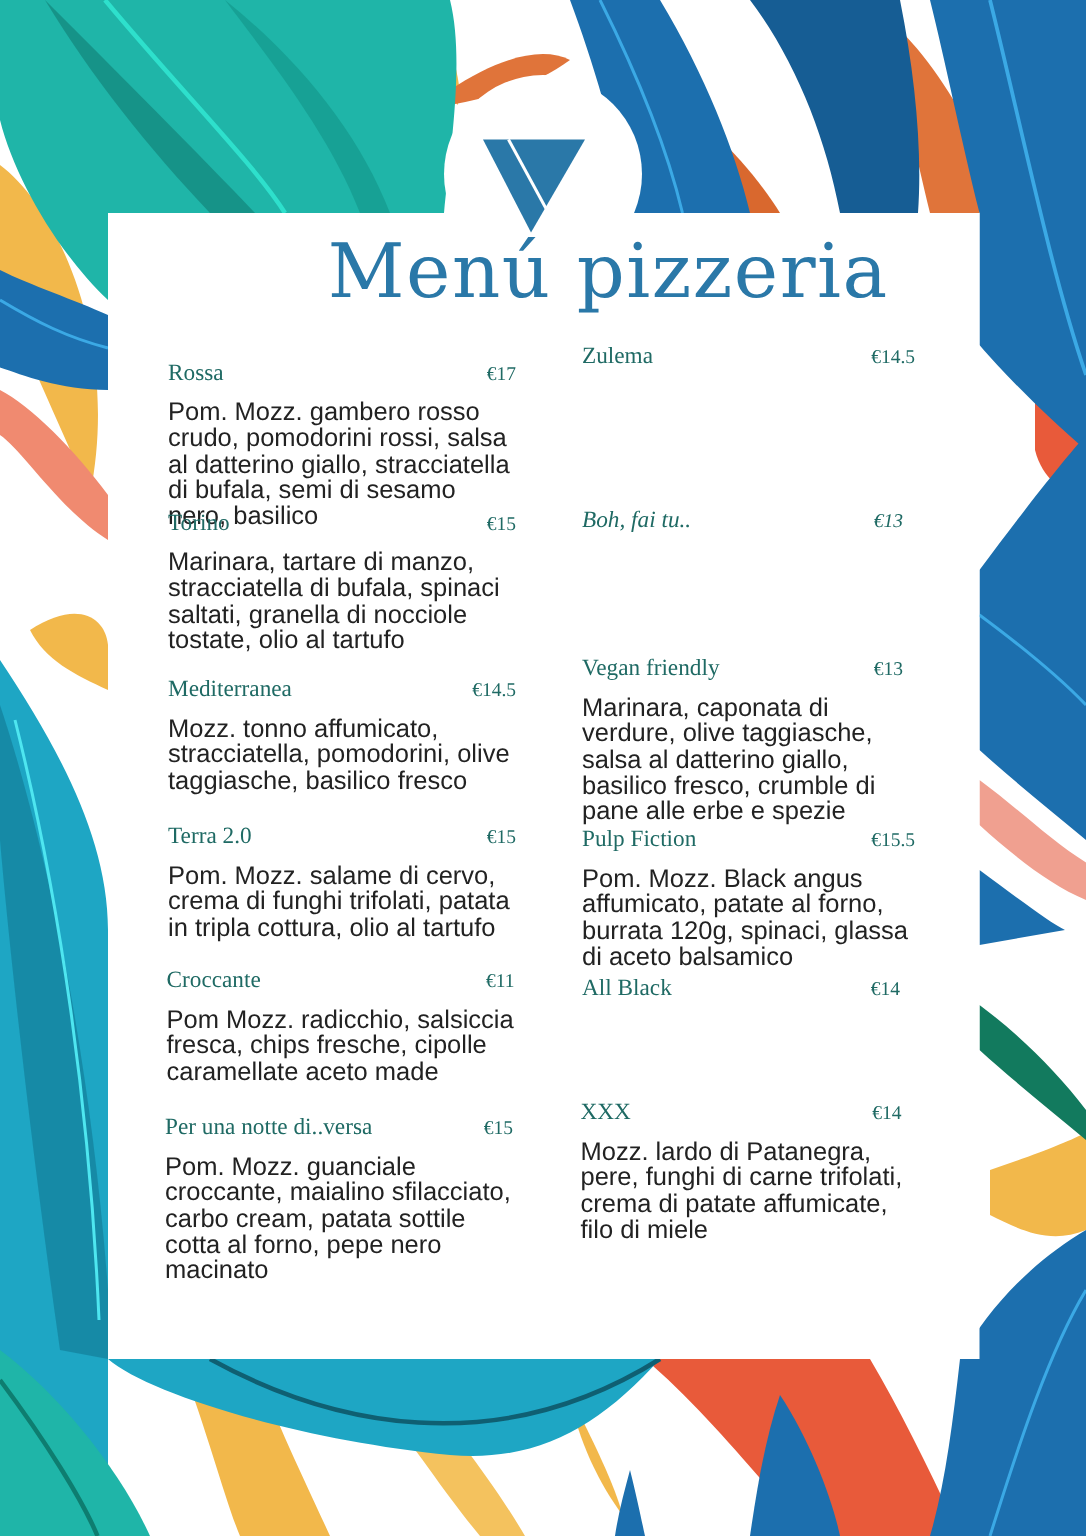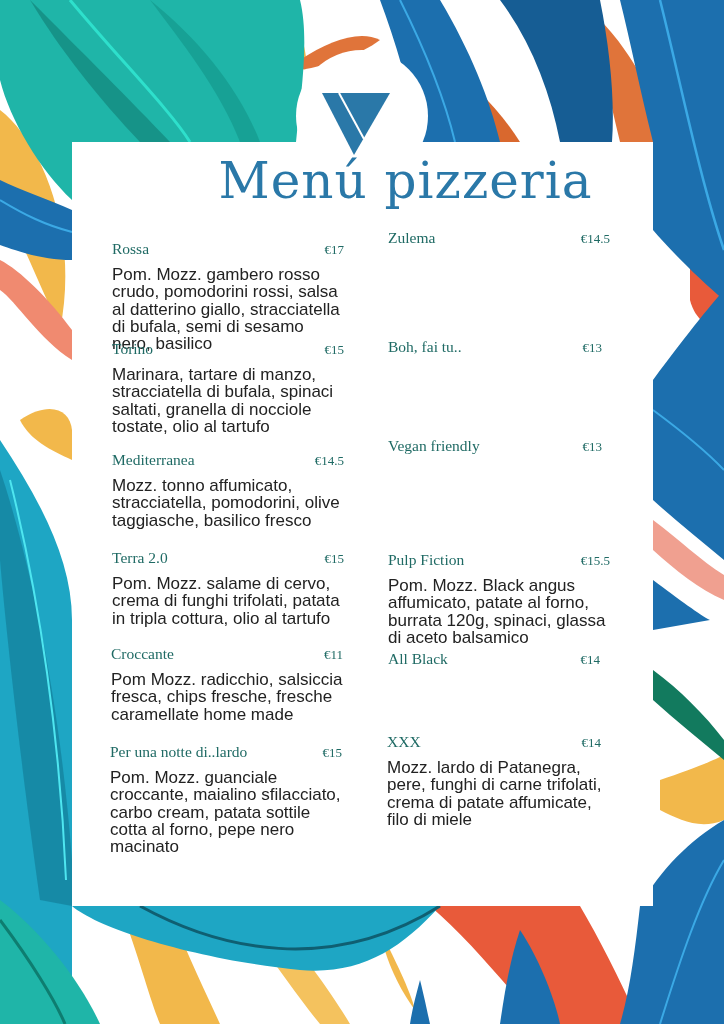--- a/index.html
+++ b/index.html
@@ -131,50 +131,51 @@
     <span class="item-price">€15</span>
   </div>
   <div class="item-desc">Pom. Mozz. salame di cervo, crema di funghi trifolati, patata in tripla cottura, olio al tartufo</div>
 </div>
 
 <div class="item" style="left:111px; top:645px;">
   <div class="item-head">
     <span class="item-name">Croccante</span>
     <span class="item-price">€11</span>
   </div>
-  <div class="item-desc">Pom Mozz. radicchio, salsiccia fresca, chips fresche, fresche caramellate home made</div>
+  <div class="item-desc">Pom Mozz. radicchio, salsiccia fresca, chips fresche, cipolle caramellate aceto made</div>
 </div>
 
 <div class="item" style="left:110px; top:743px;">
   <div class="item-head">
-    <span class="item-name">Per una notte di..lardo</span>
+    <span class="item-name">Per una notte di..versa</span>
     <span class="item-price">€15</span>
   </div>
   <div class="item-desc">Pom. Mozz. guanciale croccante, maialino sfilacciato, carbo cream, patata sottile cotta al forno, pepe nero macinato</div>
 </div>
 
 <div class="item" style="left:388px; top:229px; width:222px;">
   <div class="item-head">
     <span class="item-name">Zulema</span>
     <span class="item-price">€14.5</span>
   </div>
 </div>
 
-<div class="item" style="left:388px; top:338px; width:214px;">
+<div class="item" style="left:388px; top:338px; width:214px;font-style:italic;">
   <div class="item-head">
     <span class="item-name">Boh, fai tu..</span>
     <span class="item-price">€13</span>
   </div>
 </div>
 
 <div class="item" style="left:388px; top:437px; width:214px;">
   <div class="item-head">
     <span class="item-name">Vegan friendly</span>
     <span class="item-price">€13</span>
   </div>
+  <div class="item-desc">Marinara, caponata di verdure, olive taggiasche, salsa al datterino giallo, basilico fresco, crumble di pane alle erbe e spezie</div>
 </div>
 
 <div class="item" style="left:388px; top:551px; width:222px;">
   <div class="item-head">
     <span class="item-name">Pulp Fiction</span>
     <span class="item-price">€15.5</span>
   </div>
   <div class="item-desc">Pom. Mozz.  Black angus affumicato, patate al forno, burrata 120g, spinaci, glassa di aceto balsamico</div>
 </div>
 

